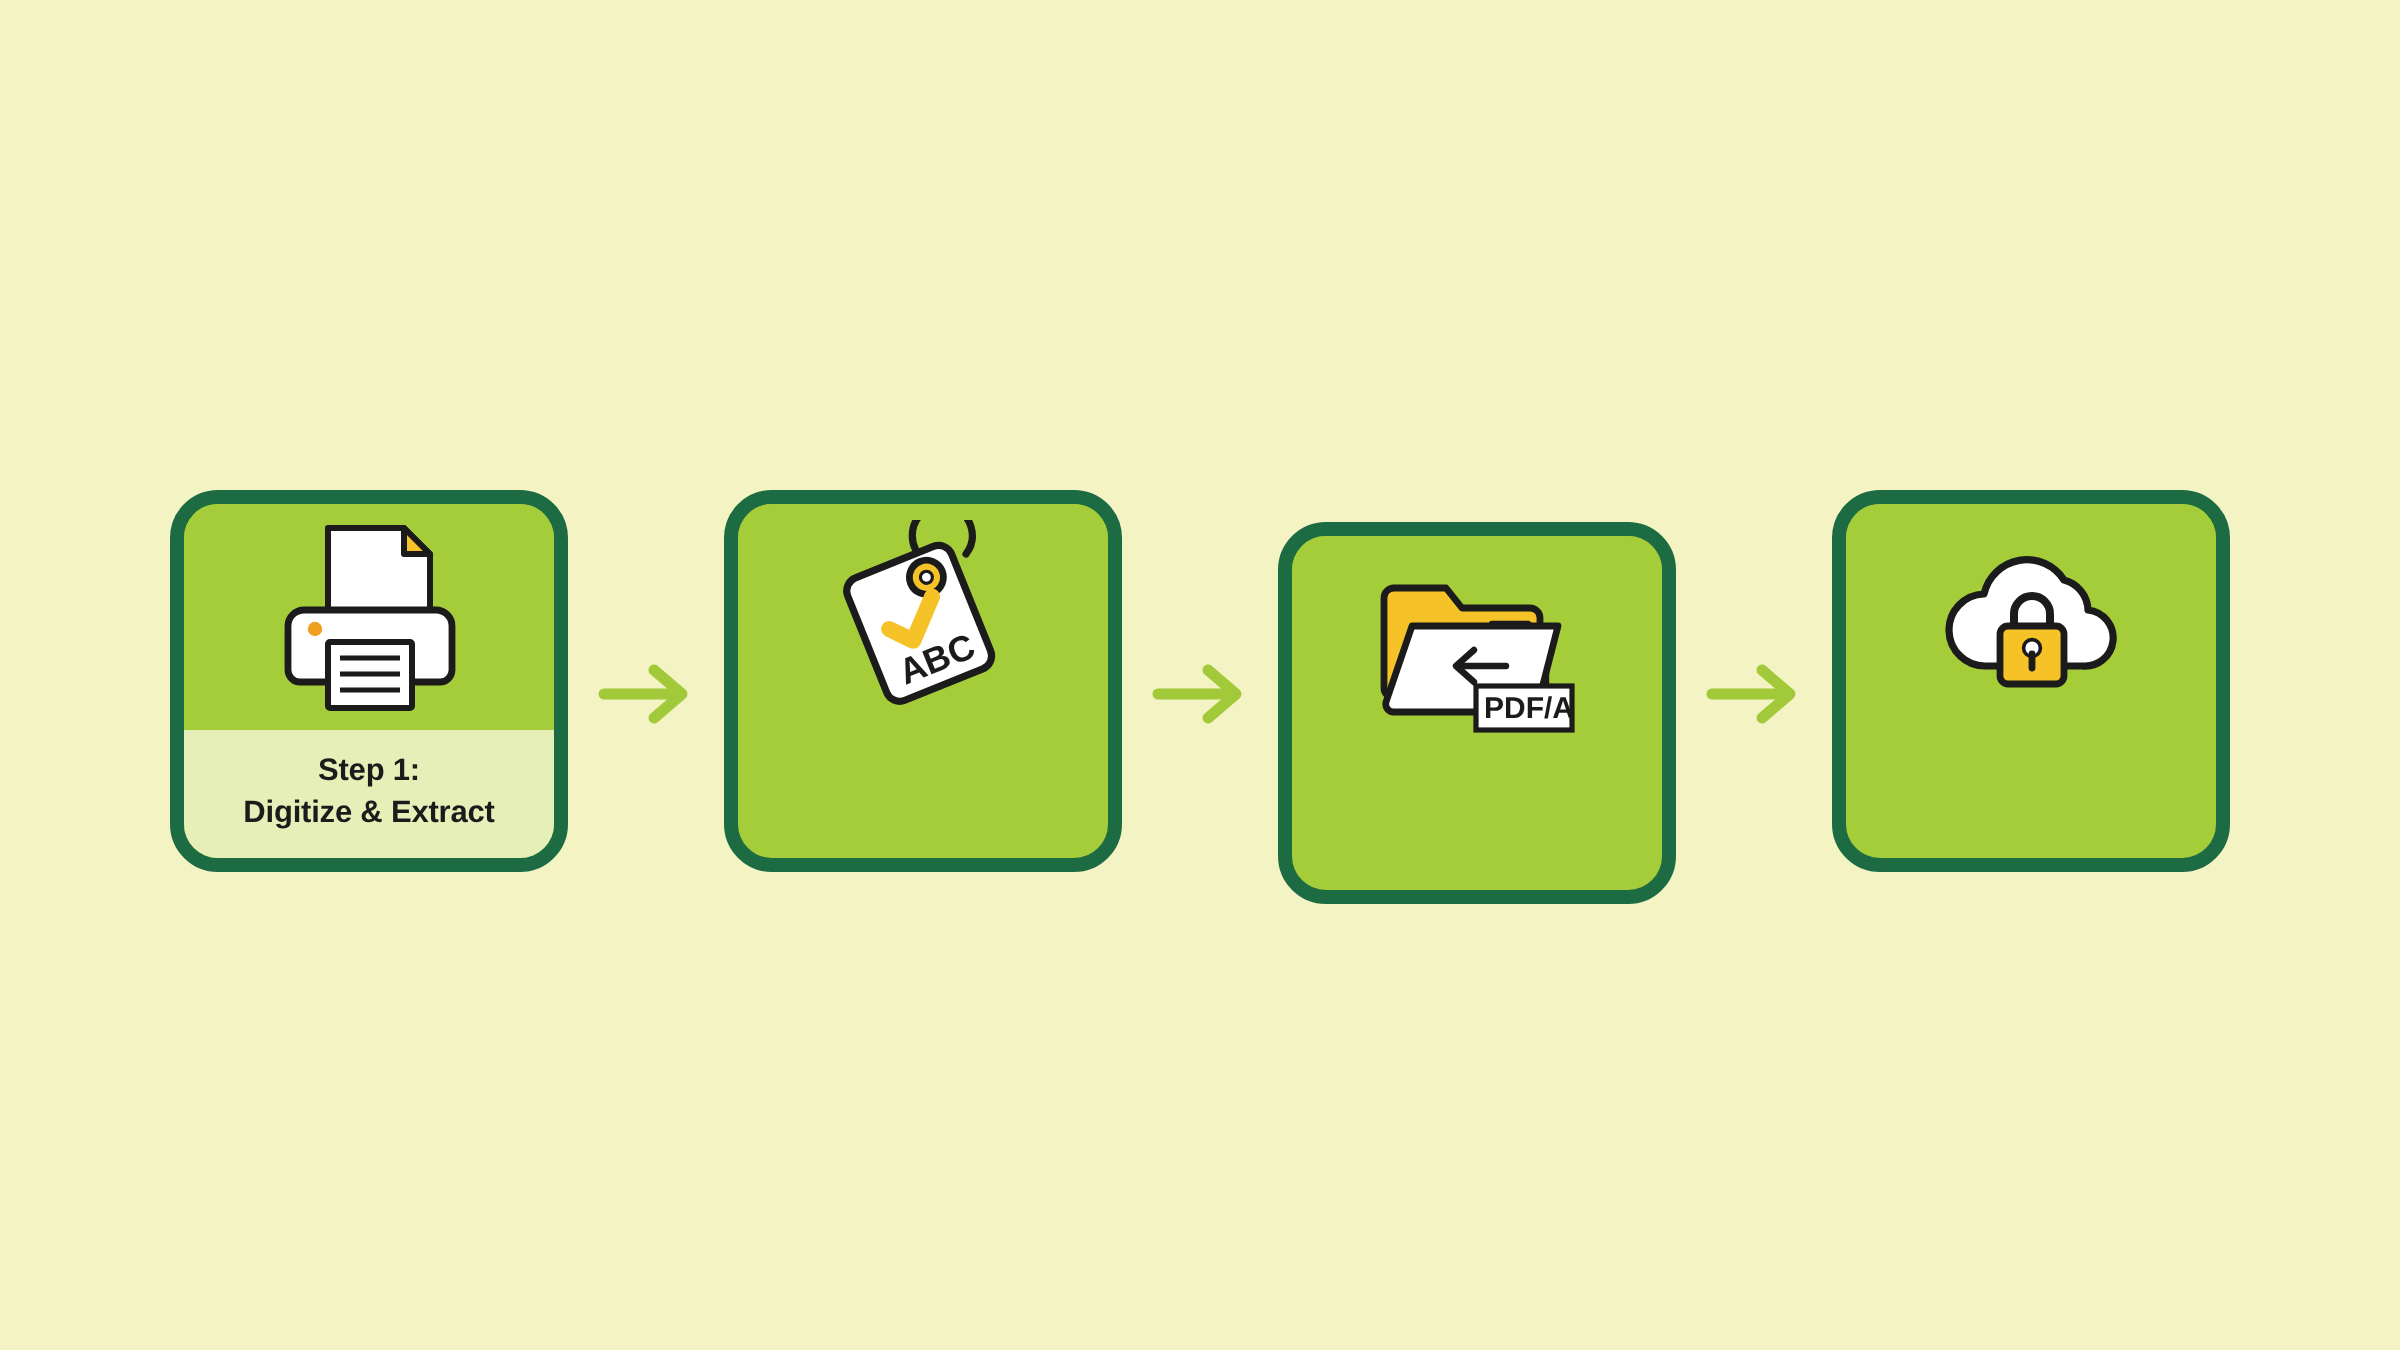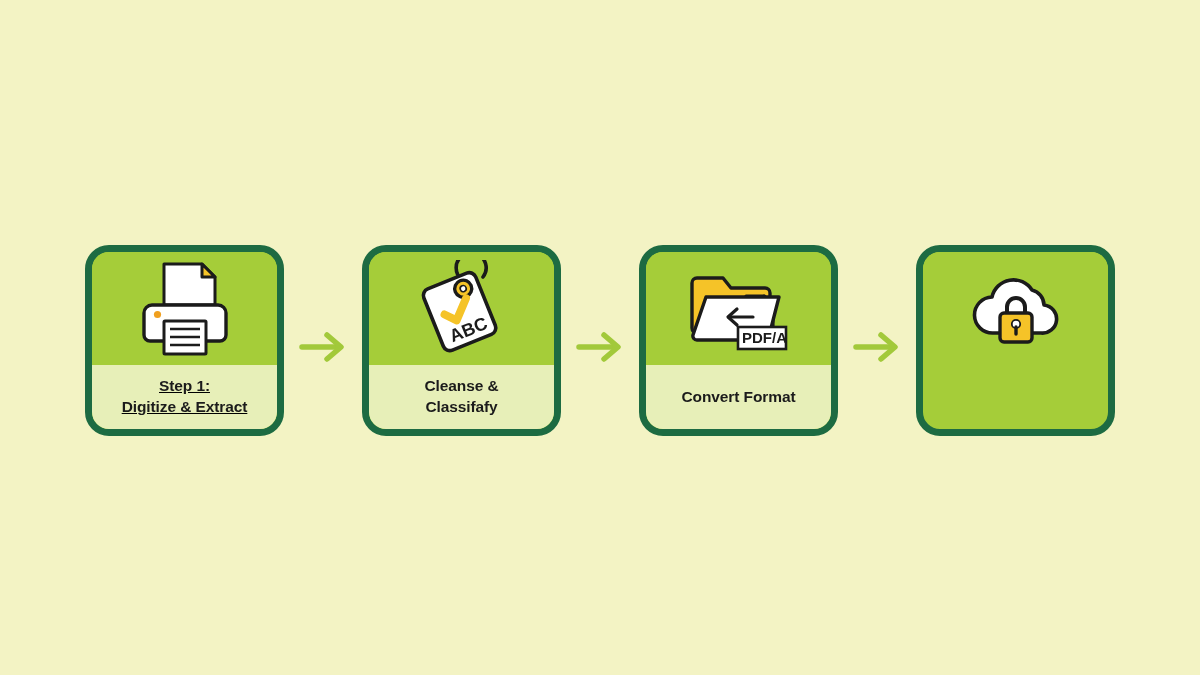--- a/index.html
+++ b/index.html
@@ -97,21 +97,21 @@
     height: 100%;
   }
 </style>
 </head>
 <body>
 
 <div id="stage">
 
   <div class="flow-row">
 
-    <div class="step-card" style="margin-top:0px;text-decoration:underline;">
+    <div class="step-card" style="margin-top:0px;">
       <div class="card-icon-area">
         <div class="icon-wrap">
           <svg class="icon-svg" width="86" height="96" viewBox="0 0 86 96">
 
             <path d="M22 3 h38 l13 13 v28 h-51 z" fill="#ffffff" stroke="#1b1b1b" stroke-width="3" stroke-linejoin="round"></path>
             <path d="M60 3 l13 13 h-13 z" fill="#f5c328" stroke="#1b1b1b" stroke-width="3" stroke-linejoin="round"></path>
 
             <path d="M10 44 h66 a8 8 0 0 1 8 8 v22 a6 6 0 0 1 -6 6 h-70 a6 6 0 0 1 -6 -6 v-22 a8 8 0 0 1 8 -8 z" fill="#ffffff" stroke="#1b1b1b" stroke-width="3.4" stroke-linejoin="round"></path>
 
             <circle cx="15.5" cy="53.5" r="3.6" fill="#f0a020"></circle>
@@ -146,55 +146,48 @@
             <g transform="rotate(-22 48 55)">
               <path d="M26 18 h42 a7 7 0 0 1 7 7 v52 a7 7 0 0 1 -7 7 h-42 a7 7 0 0 1 -7 -7 v-52 a7 7 0 0 1 7 -7 z" fill="#ffffff" stroke="#1b1b1b" stroke-width="3.6" stroke-linejoin="round"></path>
               <circle cx="59" cy="31" r="8.5" fill="#f5c328" stroke="#1b1b1b" stroke-width="3.4"></circle>
               <circle cx="59" cy="31" r="3" fill="#ffffff" stroke="#1b1b1b" stroke-width="1.6"></circle>
               <polyline points="32,48 41,58 58,41" fill="none" stroke="#f5c328" stroke-width="8" stroke-linecap="round" stroke-linejoin="round"></polyline>
               <text x="29" y="77" font-family="Liberation Sans, sans-serif" font-size="18" font-weight="bold" fill="#1b1b1b">ABC</text>
             </g>
           </svg>
         </div>
       </div>
-      <div class="card-label-area">
-        <div class="card-label">Cleanse &amp;
-Classifafy</div>
-      </div>
     </div>
 
     <div class="arrow-gap shifted">
       <svg class="arrow-svg" width="48" height="34" viewBox="0 0 48 34">
         <line x1="3" y1="17" x2="40" y2="17" stroke="#a2c93a" stroke-width="5.5" stroke-linecap="round"></line>
         <polyline points="28,5 42,17 28,29" fill="none" stroke="#a2c93a" stroke-width="5.5" stroke-linecap="round" stroke-linejoin="round"></polyline>
       </svg>
     </div>
 
-    <div class="step-card" style="margin-top:0px;">
+    <div class="step-card" style="margin-top:16px;">
       <div class="card-icon-area">
         <div class="icon-wrap">
           <svg class="icon-svg" width="100" height="94" viewBox="0 0 100 94">
 
             <path d="M8 16 h26 l8 10 h34 a5 5 0 0 1 5 5 v40 h-73 a5 5 0 0 1 -5 -5 v-45 a5 5 0 0 1 5 -5 z" fill="#f5c328" stroke="#1b1b1b" stroke-width="3.4" stroke-linejoin="round"></path>
 
             <path d="M57 34 h18 l9 9 v30 h-27 z" fill="#ffffff" stroke="#1b1b1b" stroke-width="3.2" stroke-linejoin="round"></path>
             <path d="M75 34 l9 9 h-9 z" fill="#a5cd39" stroke="#1b1b1b" stroke-width="3.2" stroke-linejoin="round"></path>
 
             <path d="M17 35 h73 l-10 39 a5 5 0 0 1 -5 4 h-67 a4 4 0 0 1 -4 -5 z" fill="#ffffff" stroke="#1b1b1b" stroke-width="3.4" stroke-linejoin="round"></path>
 
             <line x1="40" y1="55" x2="64" y2="55" stroke="#1b1b1b" stroke-width="3.2" stroke-linecap="round"></line>
             <polyline points="48,47 39,55 48,63" fill="none" stroke="#1b1b1b" stroke-width="3.2" stroke-linecap="round" stroke-linejoin="round"></polyline>
 
             <rect x="49" y="65" width="48" height="22" fill="#ffffff" stroke="#1b1b1b" stroke-width="2.6"></rect>
             <text x="53" y="81" font-family="Liberation Sans, sans-serif" font-size="15" font-weight="bold" fill="#1b1b1b">PDF/A</text>
           </svg>
         </div>
-      </div>
-      <div class="card-label-area">
-        <div class="card-label">Convert Format</div>
       </div>
     </div>
 
     <div class="arrow-gap shifted">
       <svg class="arrow-svg" width="48" height="34" viewBox="0 0 48 34">
         <line x1="3" y1="17" x2="40" y2="17" stroke="#a2c93a" stroke-width="5.5" stroke-linecap="round"></line>
         <polyline points="28,5 42,17 28,29" fill="none" stroke="#a2c93a" stroke-width="5.5" stroke-linecap="round" stroke-linejoin="round"></polyline>
       </svg>
     </div>
 

